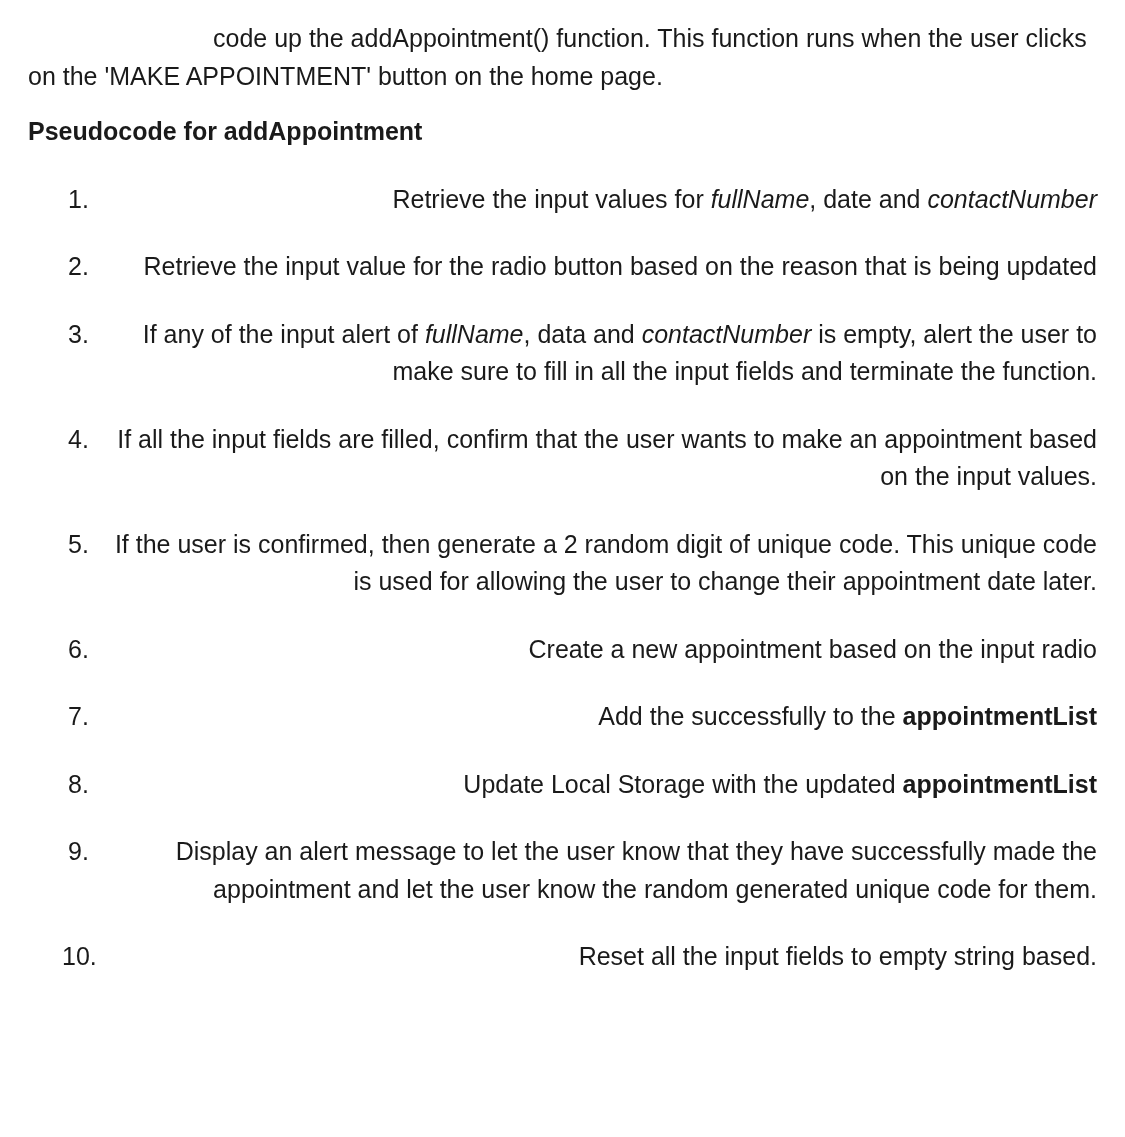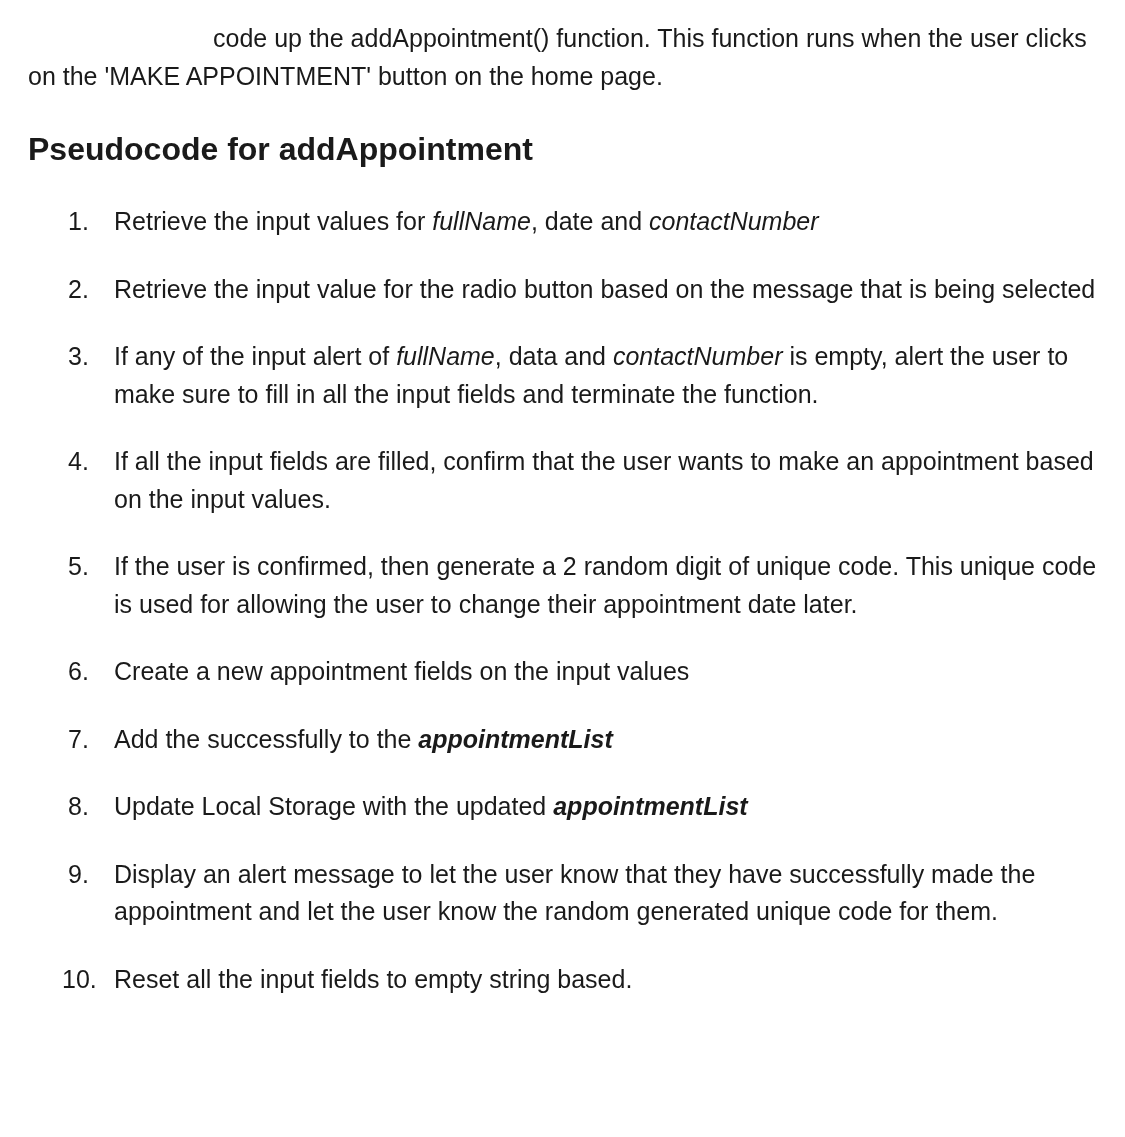--- a/index.html
+++ b/index.html
@@ -10,35 +10,36 @@
     body {
       font-family: Arial, Helvetica, sans-serif;
       background: #ffffff;
       color: #1a1a1a;
       width: 1125px;
       padding: 20px 28px 30px 28px;
       font-size: 25px;
       line-height: 1.5;
     }
     .intro {
-      margin-bottom: 30px;
+      margin-bottom: 18px;
     }
     .intro-indent {
       display: inline-block;
       width: 185px;
     }
     .section-title {
       font-weight: bold;
       margin-bottom: 30px;
-      font-size: 32px;
+      font-size: 25px;
     }
     ol.pseudo {
       padding-left: 86px;
       list-style: none;
       counter-reset: step;
+      text-align: right;
     }
     ol.pseudo > li {
       counter-increment: step;
       position: relative;
       margin-bottom: 30px;
       padding-left: 0;
     }
     ol.pseudo > li::before {
       content: counter(step) ".";
       position: absolute;
@@ -46,37 +47,36 @@
       width: 40px;
       text-align: left;
     }
     ol.pseudo > li.tight-marker::before {
       left: -52px;
     }
     .italic {
       font-style: italic;
     }
     .bolditalic {
-      font-style: italic;
       font-weight: bold;
     }
   </style>
 </head>
 <body>
 
 <div class="intro">
   <span class="intro-indent"></span><span>code up the addAppointment() function. This function runs when the user clicks on the 'MAKE APPOINTMENT' button on the home page.</span>
 </div>
 
 <div class="section-title">Pseudocode for addAppointment</div>
 
 <ol class="pseudo">
   <li><span>Retrieve the input values for </span><span class="italic">fullName</span><span>, date and </span><span class="italic">contactNumber</span></li>
-  <li><span>Retrieve the input value for the radio button based on the message that is being selected</span></li>
+  <li><span>Retrieve the input value for the radio button based on the reason that is being updated</span></li>
   <li><span>If any of the input alert of </span><span class="italic">fullName</span><span>, data and </span><span class="italic">contactNumber</span><span> is empty, alert the user to make sure to fill in all the input fields and terminate the function.</span></li>
   <li><span>If all the input fields are filled, confirm that the user wants to make an appointment based on the input values.</span></li>
   <li><span>If the user is confirmed, then generate a 2 random digit of unique code. This unique code is used for allowing the user to change their appointment date later.</span></li>
-  <li><span>Create a new appointment fields on the input values</span></li>
+  <li><span>Create a new appointment based on the input radio</span></li>
   <li><span>Add the successfully to the </span><span class="bolditalic">appointmentList</span></li>
   <li><span>Update Local Storage with the updated </span><span class="bolditalic">appointmentList</span></li>
   <li><span>Display an alert message to let the user know that they have successfully made the appointment and let the user know the random generated unique code for them.</span></li>
   <li class="tight-marker"><span>Reset all the input fields to empty string based.</span></li>
 </ol>
 
 </body></html>

